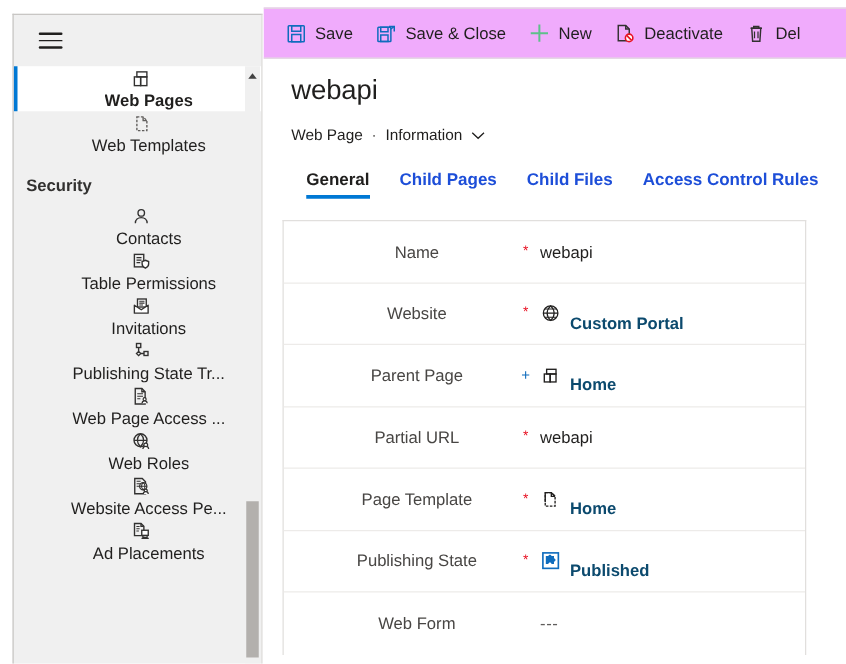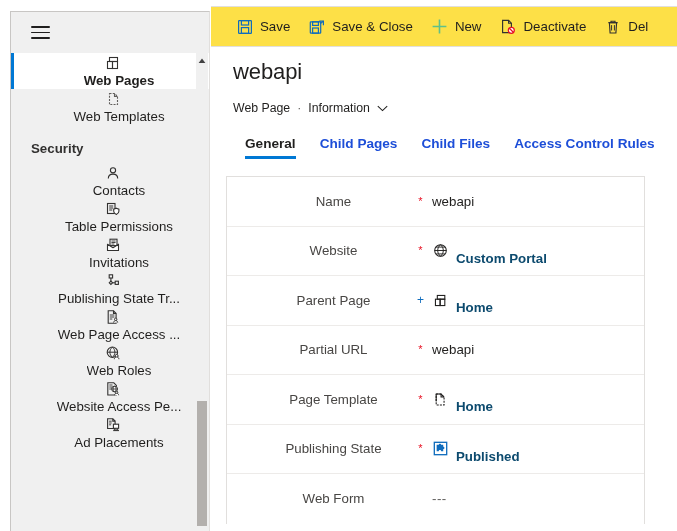--- a/index.html
+++ b/index.html
@@ -65,21 +65,21 @@
   .nav-item.selected::before {
     content: "";
     position: absolute;
     left: 0; top: 0; bottom: 0;
     width: 3px;
     background: #0078d4;
   }
   .nav-group {
     height: 38px;
     display: flex; align-items: flex-end;
-    padding-left: 20px; padding-bottom: 7px;
+    padding-left: 10px; padding-bottom: 7px;
     font-size: 13.3px;
     font-weight: 600;
     color: #323130;
   }
 
   
   #sm-scroll {
     position: absolute;
     right: 1px; top: 41px;
     width: 12px; bottom: 0;
@@ -107,22 +107,22 @@
   }
 
   
   #cmdbar {
     position: absolute;
     left: 0; top: 6px; right: 0;
     height: 41px;
     border-top: 1px solid #e1dfdd;
     border-bottom: 1px solid #e1dfdd;
     display: flex; align-items: center;
-    padding-left: 16px;
-    background: #fde047;
+    padding-left: 8px;
+    background: #f0abfc;
     overflow: hidden;
     white-space: nowrap;
   }
   .cmd {
     display: flex; align-items: center;
     height: 40px;
     padding: 0 9px;
     font-size: 13.3px;
     color: #201f1e;
     cursor: pointer;

